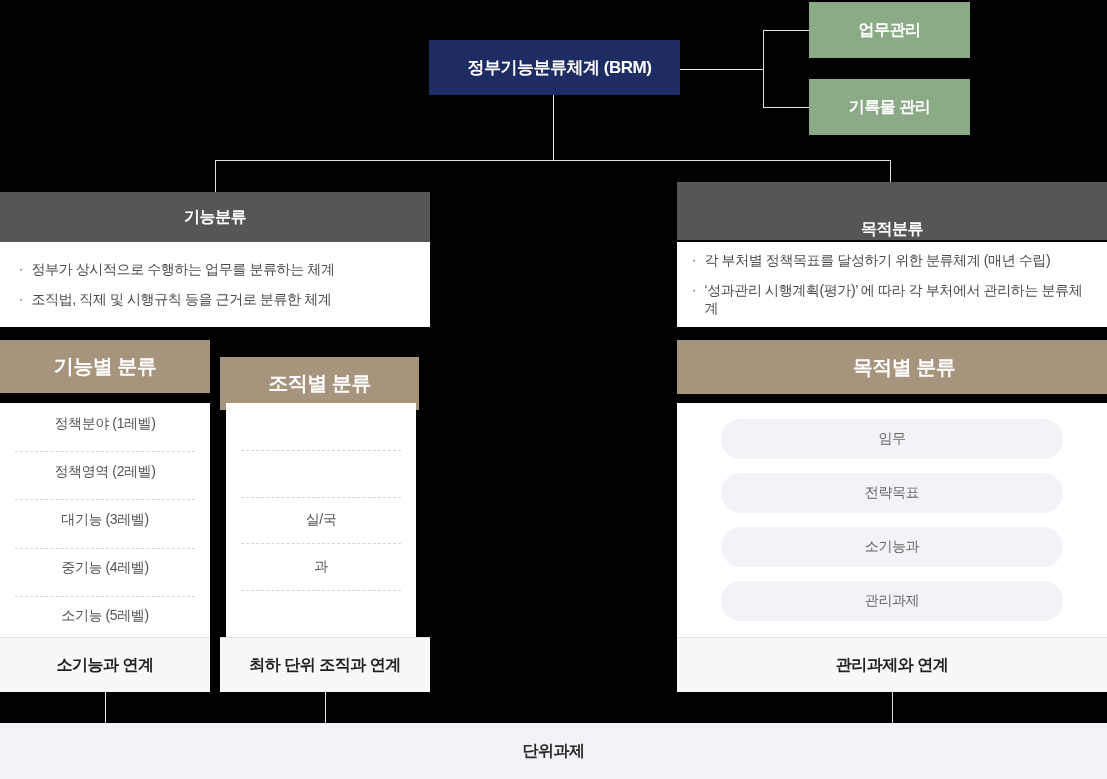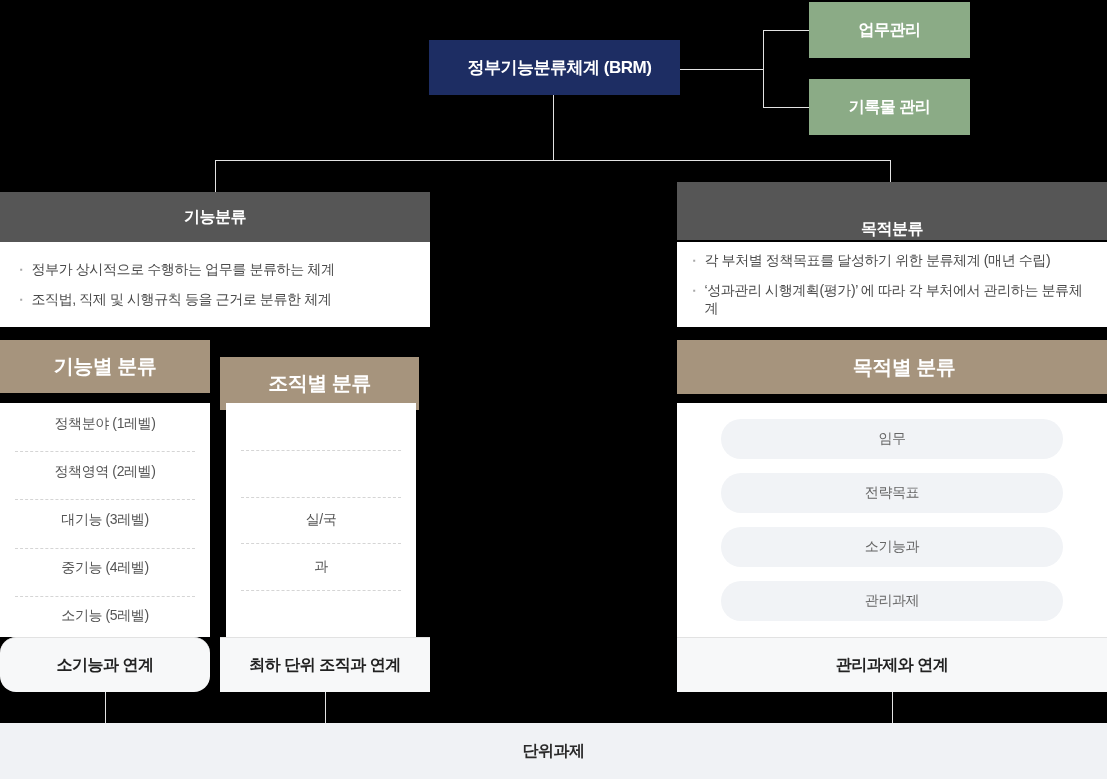--- a/index.html
+++ b/index.html
@@ -96,21 +96,21 @@
     <span>목적별 분류</span>
   </div>
 
   <div class="card level-card" style="left:0;top:403px;width:210px;height:234px;gap:7px;">
     <div class="level-row">정책분야 (1레벨)</div>
     <div class="level-row">정책영역 (2레벨)</div>
     <div class="level-row">대기능 (3레벨)</div>
     <div class="level-row">중기능 (4레벨)</div>
     <div class="level-row">소기능 (5레벨)</div>
   </div>
-  <div class="footer" style="left:0;top:637px;width:210px;height:55px;border-radius:16px;">
+  <div class="footer" style="left:0;top:637px;width:210px;height:55px;">
     <span>소기능과 연계</span>
   </div>
 
   <div class="card level-card" style="left:210px;top:403px;width:190px;height:234px;margin-left:16px;">
     <div class="level-row"></div>
     <div class="level-row"></div>
     <div class="level-row">실/국</div>
     <div class="level-row">과</div>
     <div class="level-row"></div>
   </div>

